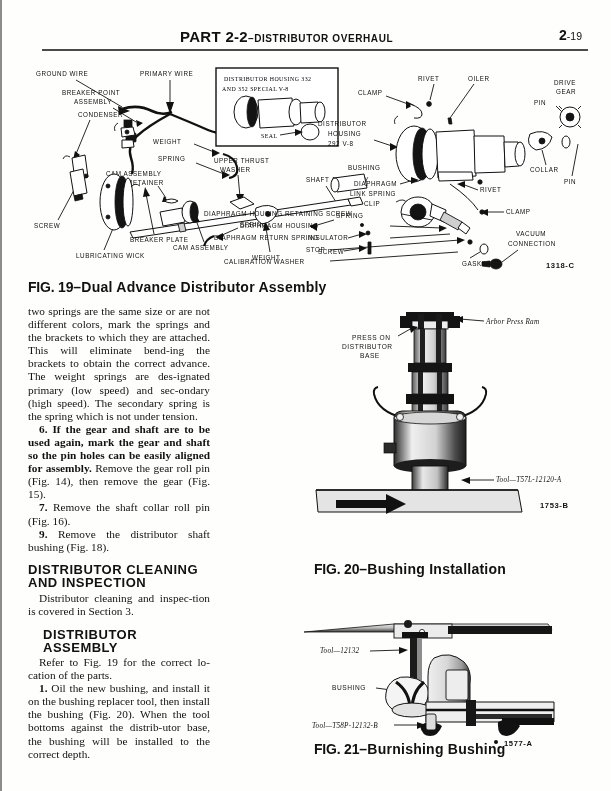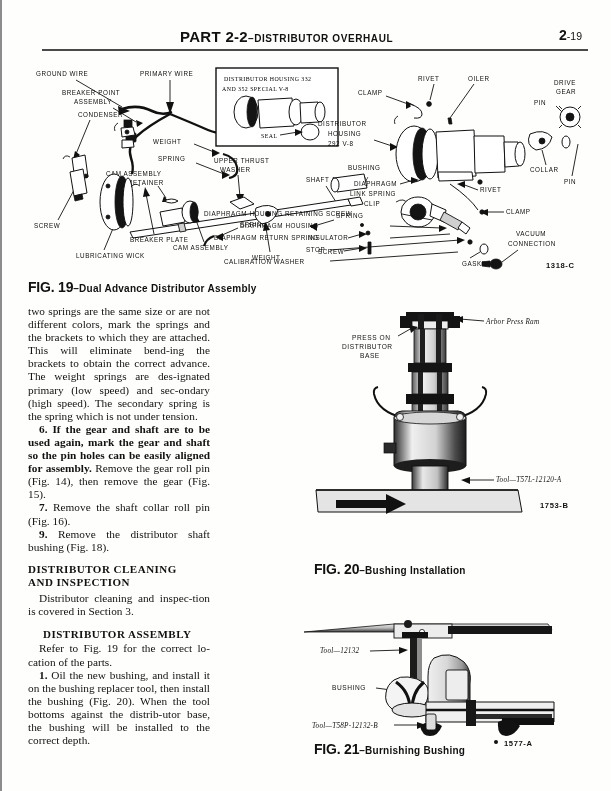--- a/index.html
+++ b/index.html
@@ -57,39 +57,39 @@
     font-family: "Liberation Sans", sans-serif;
     font-size: 7.6px; font-weight: bold; letter-spacing: .6px; fill: #111;
   }
 
   
   .fig-cap {
     font-family: "Liberation Sans", sans-serif;
     color: #111; white-space: nowrap;
   }
   .fig-cap .fnum { font-size: 14px; font-weight: bold; letter-spacing: -.2px; }
-  .fig-cap .ftxt { font-size: 10px; font-weight: bold; letter-spacing: .25px; }
+  .fig-cap .ftxt { font-size: 14px; font-weight: bold; letter-spacing: .25px; }
   #cap19 { position: absolute; left: 26px; top: 278px; }
   #cap20 { position: absolute; left: 312px; top: 560px; }
   #cap21 { position: absolute; left: 312px; top: 740px; }
 
   
   .col-left {
     position: absolute; left: 26px; top: 305px; width: 182px;
     font-size: 11.3px; line-height: 13.1px;
     text-align: justify; color: #121212;
     -webkit-hyphens: manual; hyphens: manual;
   }
   .col-left p { margin: 0; }
   .col-left p.cont { text-indent: 0; }
   .col-left p.step { text-indent: 11px; margin-top: 0; }
   .col-left b { font-weight: bold; }
   .sec-head {
-    font-family: Liberation Serif, serif;
-    font-size: 11px; font-weight: bold; letter-spacing: .5px;
+    font-family: Liberation Sans, sans-serif;
+    font-size: 13px; font-weight: bold; letter-spacing: .5px;
     line-height: 13.5px; margin: 9px 0 2px 0; color: #111;
   }
   .sec-head.tight { margin: 10px 0 1px 0; padding-left: 15px; }
 
   
   .fig20 { position: absolute; left: 306px; top: 300px; width: 290px; height: 258px; }
   .fig21 { position: absolute; left: 296px; top: 618px; width: 300px; height: 140px; }
   .fig20 svg, .fig21 svg { display: block; }
   .tlbl {
     font-family: "Liberation Serif", serif;

